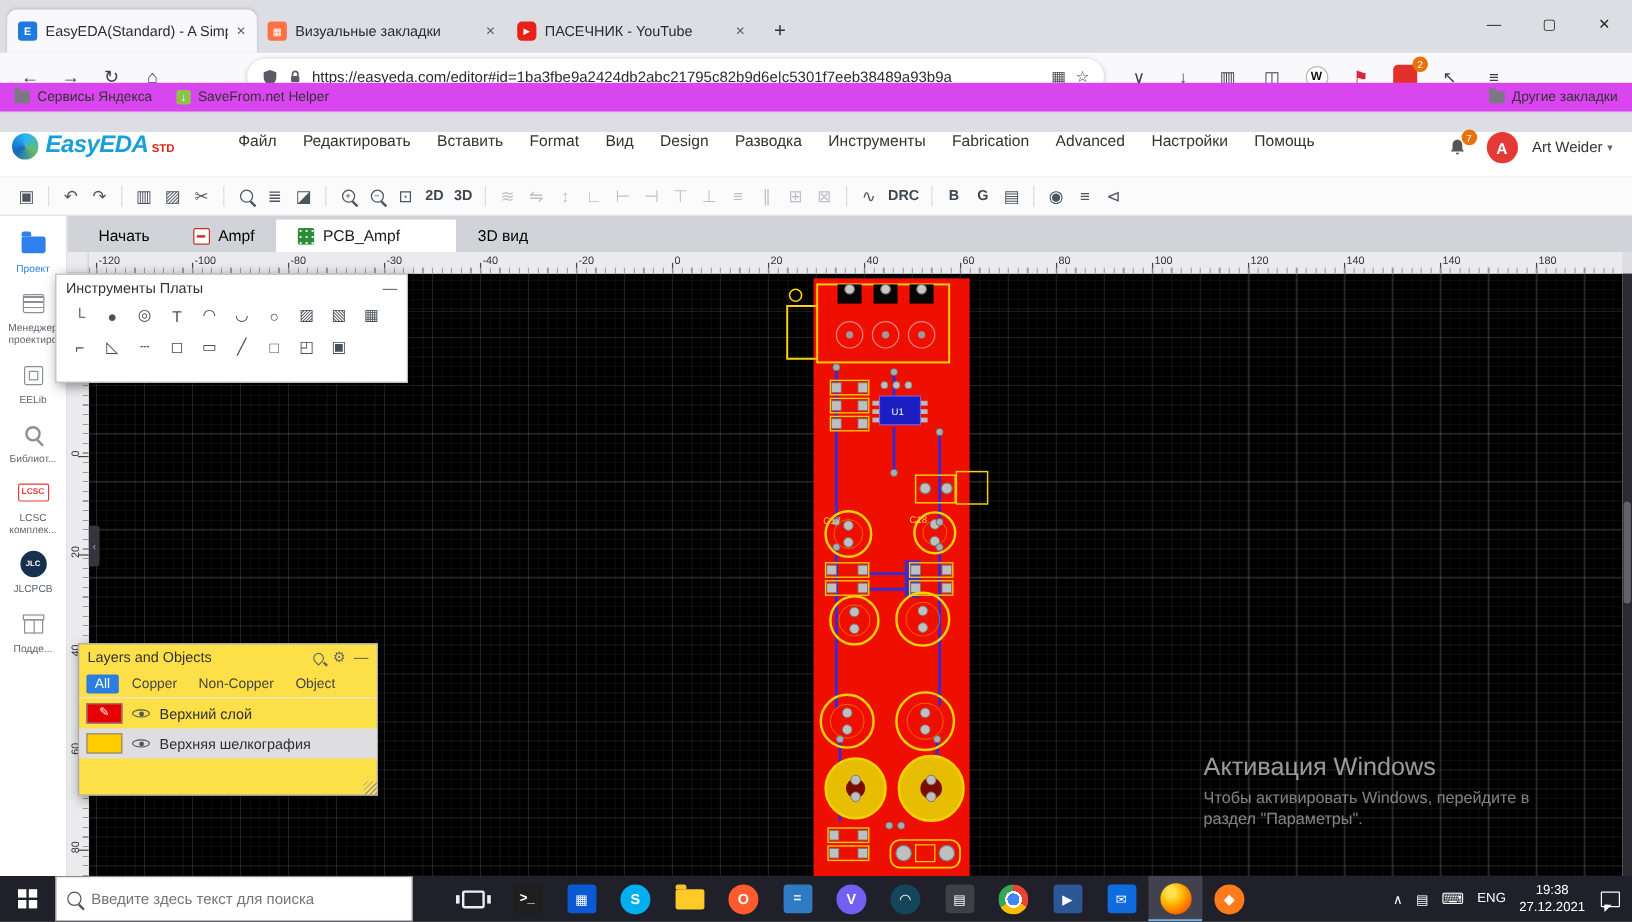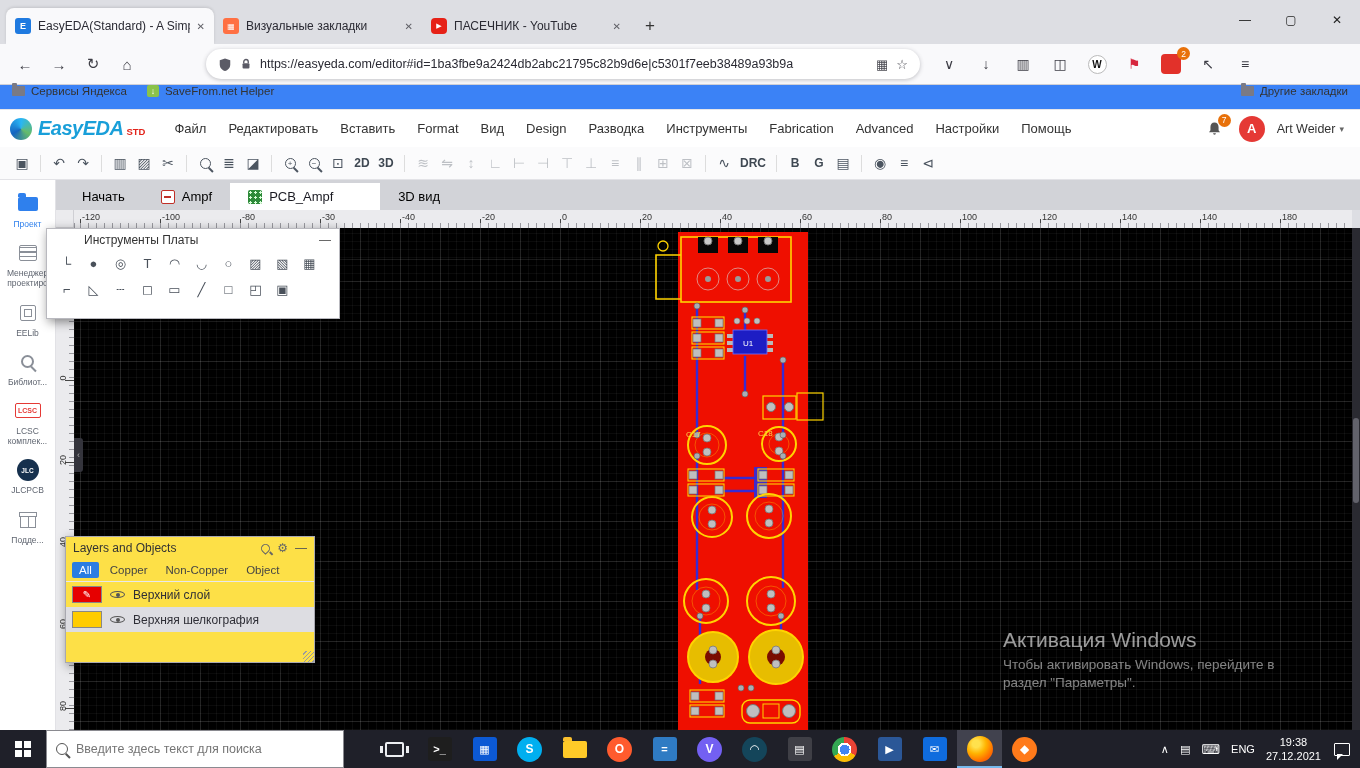--- a/index.html
+++ b/index.html
@@ -28,31 +28,31 @@
   #urltext{flex:1;min-width:0;font-size:12.5px;color:#2a2a33;white-space:nowrap;overflow:hidden;}
   .urlic{font-size:13px;color:#4a4a52;flex:none;}
   #navicons{display:flex;align-items:center;gap:7px;margin-left:14px;}
   .navic{width:30px;height:28px;display:flex;align-items:center;justify-content:center;font-size:14px;color:#3d3d45;position:relative;}
   .wiki-circle{width:19px;height:19px;border-radius:50%;background:#fff;border:1px solid #bbb;color:#111;font-size:10px;font-weight:bold;display:flex;align-items:center;justify-content:center;}
   .flagred{color:#d7263d;}
   .extbox{width:20px;height:20px;border-radius:4px;background:#e2312a;display:flex;align-items:center;justify-content:center;color:#fff;font-size:10px;}
   .badge{position:absolute;top:-3px;right:-4px;min-width:13px;height:13px;border-radius:7px;background:#e8710a;color:#fff;font-size:8.5px;display:flex;align-items:center;justify-content:center;padding:0 2px;}
 
   
-  #bookmarksbar{position:absolute;top:85px;width:100%;height:25px;background:#3b82f6;display:flex;align-items:flex-start;padding:0 12px;gap:20px;font-size:11.5px;color:#333;border-bottom:1px solid #e6e6ea;}
+  #bookmarksbar{position:absolute;top:69px;width:100%;height:25px;background:#d946ef;display:flex;align-items:center;padding:0 12px;gap:20px;font-size:11.5px;color:#333;border-bottom:1px solid #e6e6ea;}
   #bookmarks-left{display:flex;align-items:center;gap:20px;}
   .bmitem{display:flex;align-items:center;gap:6px;}
   .folder{width:13px;height:10px;background:#7a7a85;border-radius:1px;position:relative;flex:none;}
   .folder::before{content:"";position:absolute;top:-3px;left:0;width:5px;height:3px;background:#7a7a85;border-radius:1px 1px 0 0;}
   .sf-arrow{width:12px;height:12px;border-radius:2px;background:#8bc34a;color:#fff;display:flex;align-items:center;justify-content:center;font-size:9px;flex:none;}
   .sf-arrow::after{content:"↓";}
   #bm-right{margin-left:auto;display:flex;align-items:center;gap:6px;}
 
   
-  #appbar{position:absolute;top:110px;width:100%;height:37px;background:#fff;display:flex;align-items:center;padding:0 10px;}
+  #appbar{position:absolute;top:110px;width:100%;height:37px;background:#fff;display:flex;align-items:flex-start;padding:0 10px;gap:24px;}
   #logo{display:flex;align-items:center;margin-right:18px;}
   #logo-mark{width:22px;height:22px;margin-right:6px;border-radius:50%;background:conic-gradient(#29b6f6,#66bb6a,#1565c0,#29b6f6);}
   #logo-text{font-size:20px;font-weight:bold;font-style:italic;color:#199fd9;letter-spacing:-.5px;}
   #logo-badge{font-size:9.5px;color:#e2231a;font-weight:bold;margin-left:3px;align-self:flex-end;margin-bottom:3px;}
   #menus{display:flex;align-items:center;}
   .menu{padding:0 11px;font-size:13px;color:#333;}
   #appbar-right{margin-left:auto;display:flex;align-items:center;gap:12px;padding-right:6px;}
   .bellwrap{position:relative;width:24px;height:24px;display:flex;align-items:center;justify-content:center;}
   .avatar{width:26px;height:26px;border-radius:50%;background:#e53935;color:#fff;font-size:13px;font-weight:bold;display:flex;align-items:center;justify-content:center;}
   #username{font-size:12.5px;color:#333;display:flex;align-items:center;gap:4px;}
@@ -113,21 +113,21 @@
       repeating-linear-gradient(90deg,rgba(255,255,255,.045) 0 1px,transparent 1px 8px),
       repeating-linear-gradient(0deg,rgba(255,255,255,.045) 0 1px,transparent 1px 8px);
     background-position:6px 0,0 32px,6px 0,0 0;}
   #pcbsvg{position:absolute;left:0;top:0;width:100%;height:100%;}
   #vscroll{position:absolute;right:0;top:228px;width:8px;height:502px;background:#2a2a31;z-index:2;}
   #vthumb{position:absolute;left:1px;width:6px;top:190px;height:85px;background:#62626b;border-radius:3px;}
   #collapse{position:absolute;left:74px;top:438px;width:9px;height:34px;background:#34343c;color:#aaa;display:flex;align-items:center;justify-content:center;font-size:9px;z-index:2;border-radius:0 3px 3px 0;}
 
   
   #boardtools{position:absolute;left:46px;top:228px;width:294px;height:91px;background:#fff;border:1px solid #b9b9bf;box-shadow:2px 3px 10px rgba(0,0,0,.45);z-index:6;}
-  #bt-head{height:21px;display:flex;align-items:center;padding:0 8px;font-size:12px;color:#333;margin-left:29px;}
+  #bt-head{height:21px;display:flex;align-items:center;padding:0 8px;font-size:12px;color:#333;}
   #bt-min{margin-left:auto;color:#555;font-size:12px;}
   .btrow{display:flex;align-items:center;padding:0 6px;height:26px;}
   .btool{width:27px;height:24px;display:flex;align-items:center;justify-content:center;font-size:13px;color:#49505a;}
 
   #layers{position:absolute;left:65px;top:536px;width:250px;height:127px;background:#fde047;border:1px solid #a8a8b0;box-shadow:2px 3px 10px rgba(0,0,0,.45);z-index:6;}
   #ly-head{height:22px;display:flex;align-items:center;gap:7px;padding:0 7px;font-size:12px;color:#333;}
   #ly-head .grow{flex:1;}
   .pin{width:9px;height:9px;border:1.5px solid #666;border-radius:50% 50% 50% 0;transform:rotate(-45deg);position:relative;}
   .pin::after{content:"";position:absolute;left:3px;top:9px;width:1.5px;height:4px;background:#666;}
   .gear{font-size:12px;color:#666;}

